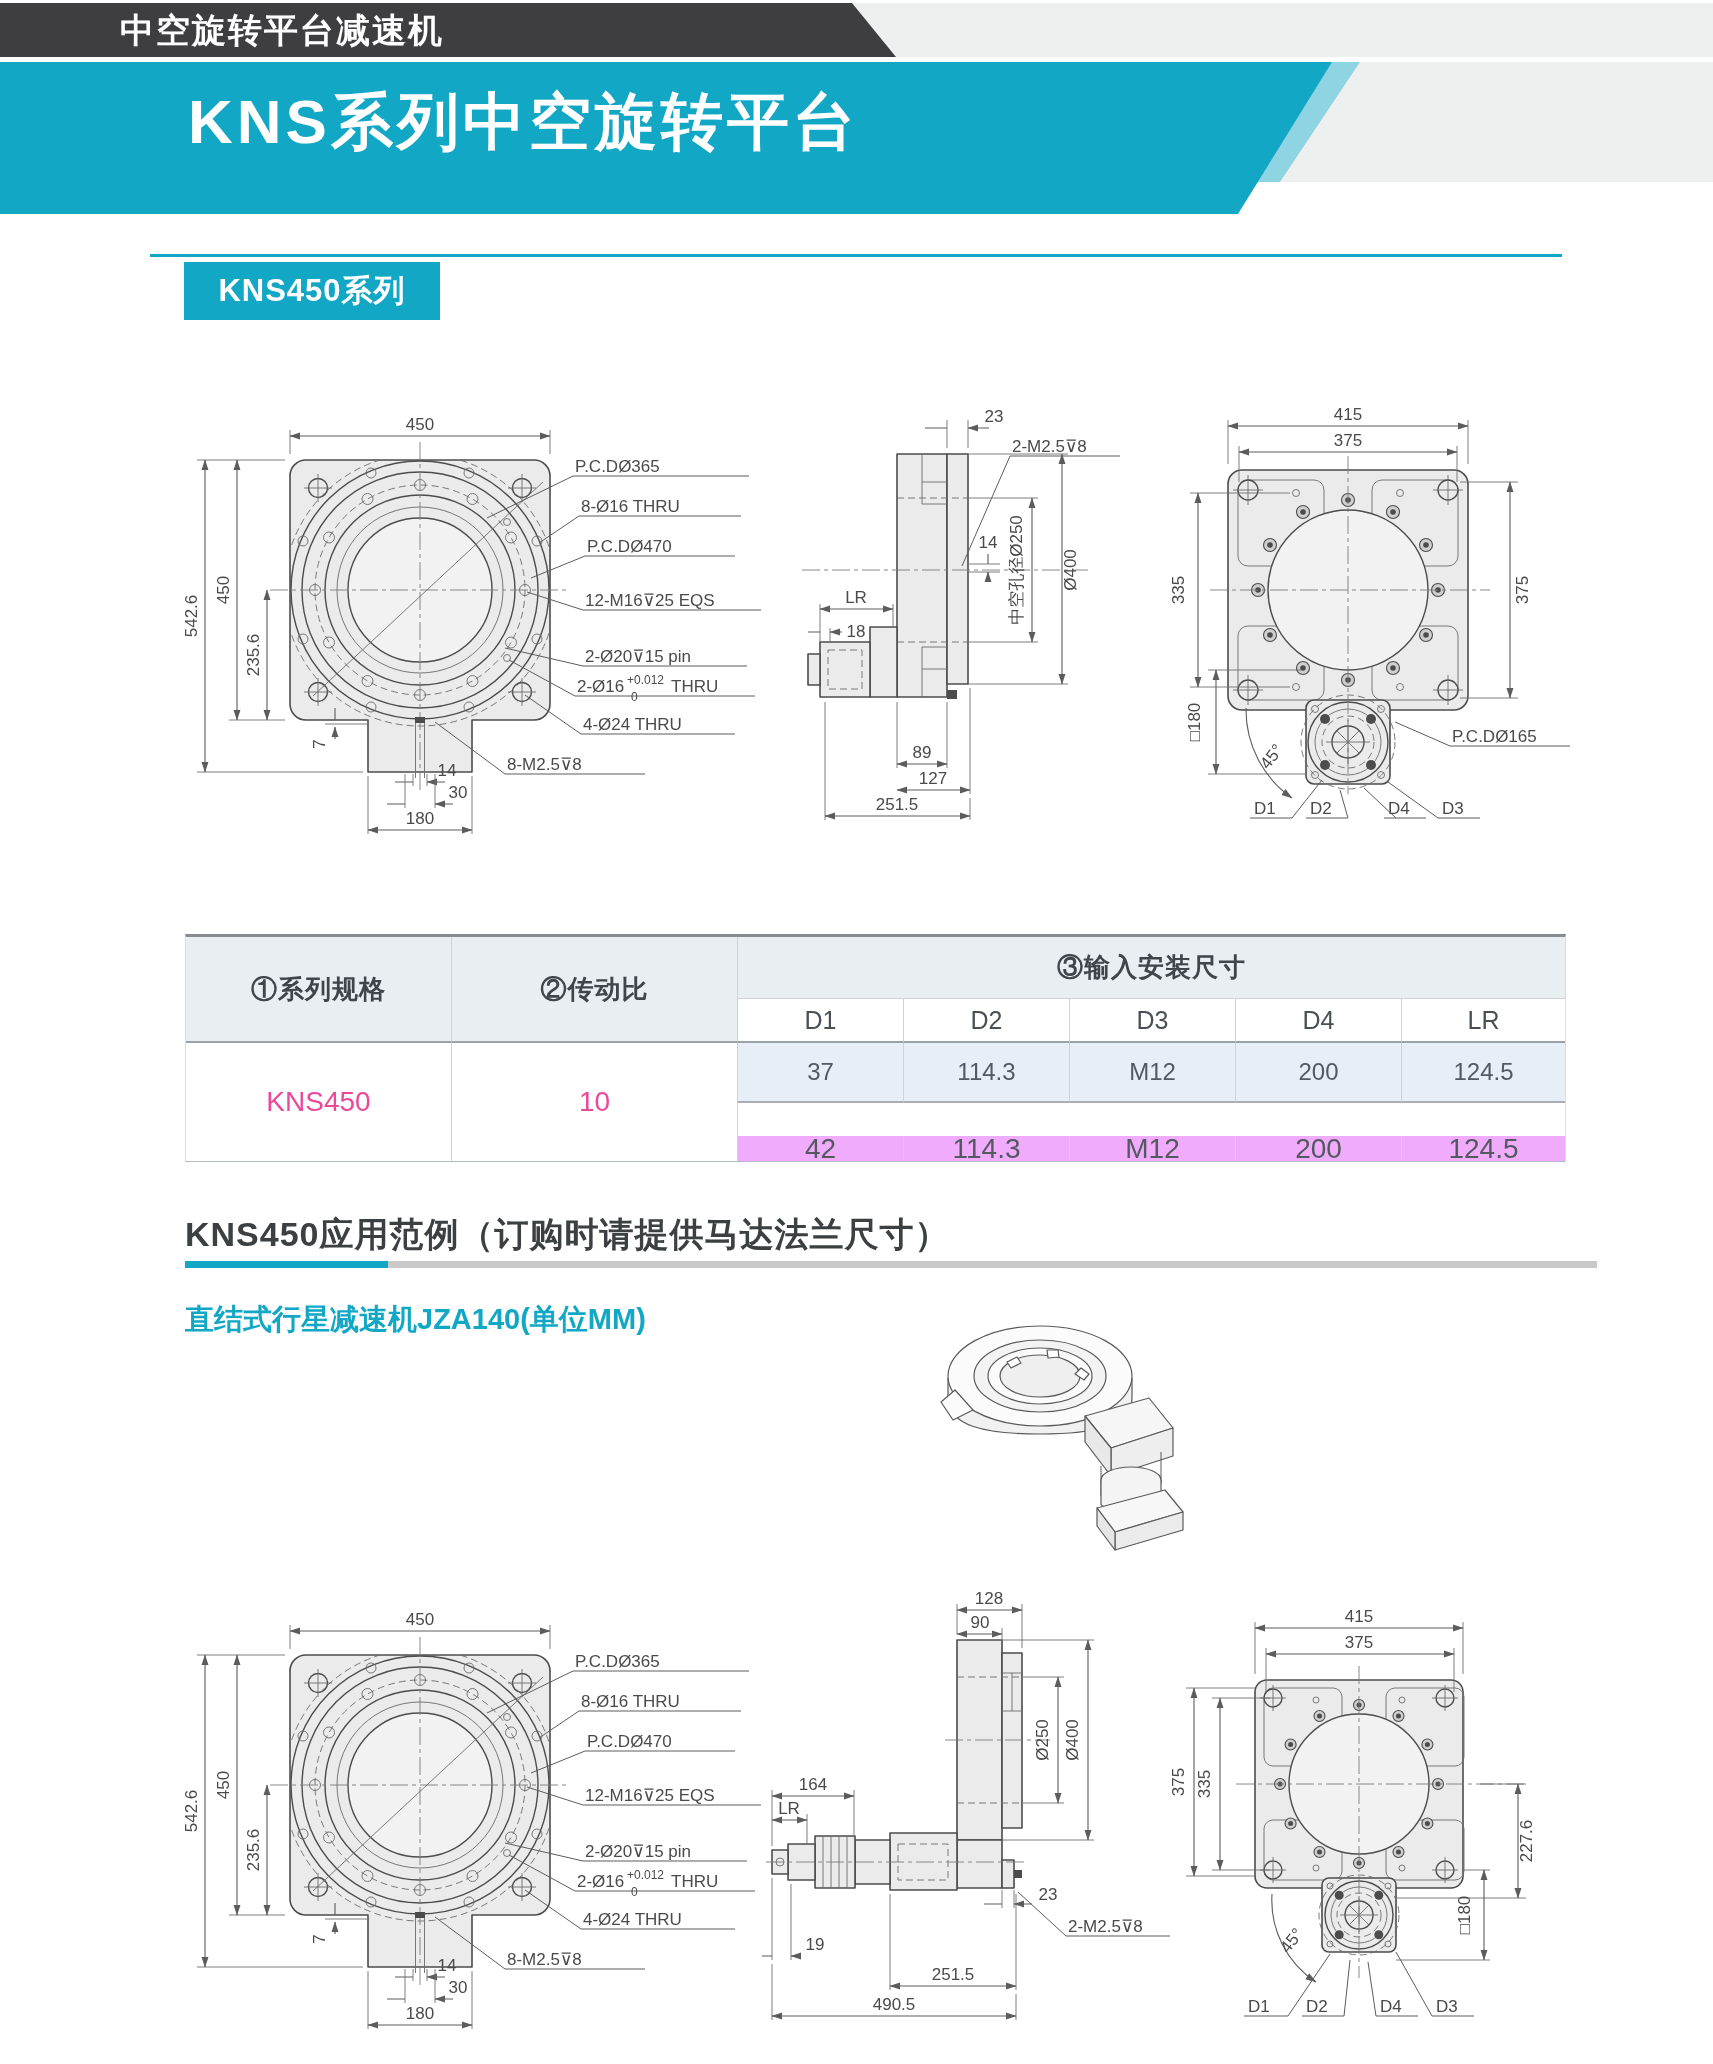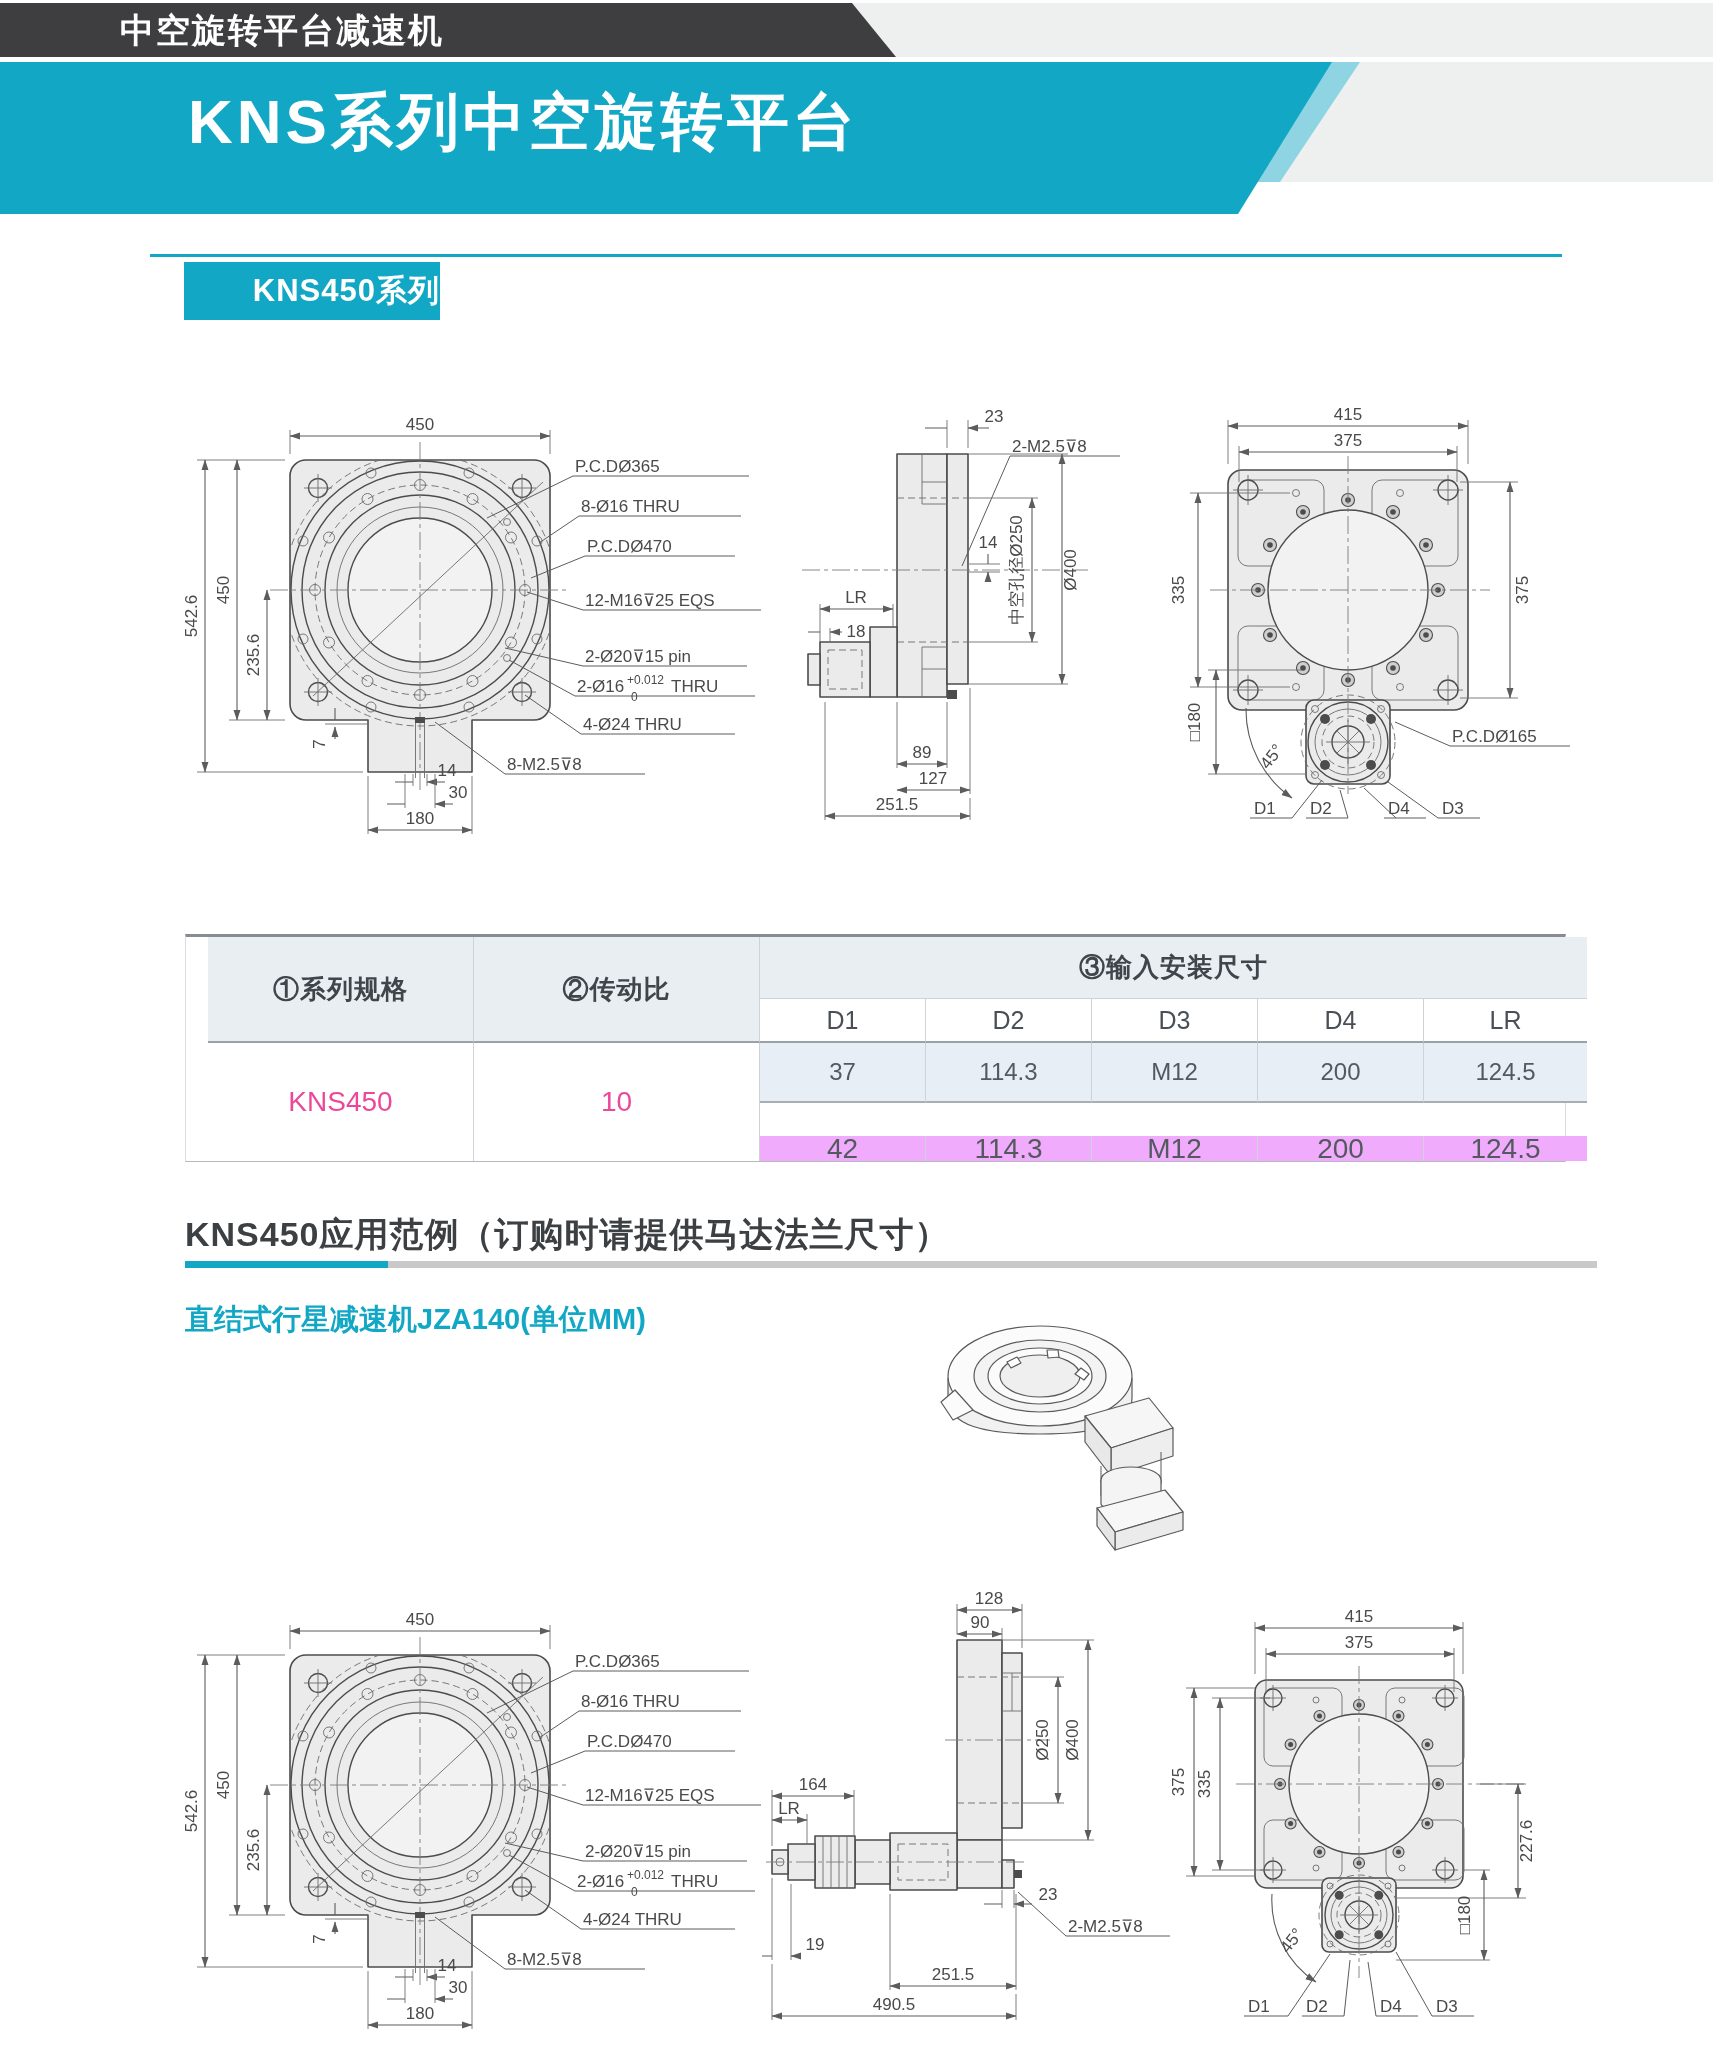--- a/index.html
+++ b/index.html
@@ -17,34 +17,34 @@
   .banner-accent{position:absolute;left:1240px;top:62px;width:120px;height:120px;background:#8fd4e2;
            clip-path:polygon(80px 0,120px 0,40px 100%,0 100%);}
   .banner{position:absolute;left:0;top:62px;width:1332px;height:152px;background:#12a7c4;
            clip-path:polygon(0 0,100% 0,calc(100% - 94px) 100%,0 100%);
            color:#fff;font-size:62px;font-weight:bold;line-height:120px;letter-spacing:4px;}
   .banner span{padding-left:188px;}
 
   
   .sec1-rule{position:absolute;left:150px;top:254px;width:1412px;height:3px;background:#12a7c4;}
   .sec1-badge{position:absolute;left:184px;top:262px;width:256px;height:58px;background:#12a7c4;
-              color:#fff;font-size:31px;font-weight:bold;text-align:right;line-height:58px;letter-spacing:1px;}
+              color:#fff;font-size:31px;font-weight:bold;text-align:center;line-height:58px;letter-spacing:1px;}
   .sec1-title{position:absolute;left:458px;top:262px;height:58px;line-height:58px;
               color:#12a7c4;font-size:31px;font-weight:bold;letter-spacing:2px;}
   .sec2-title{position:absolute;left:185px;top:1212px;font-size:34px;font-weight:bold;color:#3c4043;letter-spacing:1px;}
   .sec2-rule{position:absolute;left:185px;top:1261px;width:1412px;height:7px;background:#c9c9c9;}
   .sec2-rule-teal{position:absolute;left:0;top:0;width:203px;height:7px;background:#12a7c4;}
   .sec2-sub{position:absolute;left:185px;top:1300px;font-size:29px;font-weight:bold;color:#12a7c4;}
 
   
   .tbl{position:absolute;left:185px;top:934px;width:1381px;}
   .tg{display:grid;grid-template-columns:266px 286px 166px 166px 166px 166px 163px;
       grid-template-rows:62px 44px 60px 58px;
       border-top:3px solid #868c92;border-left:1px solid #d8dde1;border-right:1px solid #d8dde1;
-      border-bottom:1px solid #b4bac0;padding-left:22px;}
+      border-bottom:1px solid #b4bac0;}
   .c{display:flex;align-items:center;justify-content:center;border-right:1px solid #cdd3d9;}
   .lc{border-right:none;}
   .hc{background:#e9eef3;font-size:26px;font-weight:bold;color:#3f454b;letter-spacing:1px;}
   .h12{grid-row:1/3;border-bottom:2px solid #9aa1a7;}
   .h37{grid-column:3/8;grid-row:1;border-bottom:1px solid #cdd3d9;border-right:none;}
   .sub{grid-row:2;background:#fff;font-size:25px;color:#494f55;border-bottom:2px solid #9aa1a7;}
   .bspan{grid-row:3/5;background:#fff;font-size:28px;color:#ec4899;}
   .v1{grid-row:3;background:#e7eef5;font-size:24px;color:#53595e;border-bottom:2px solid #a8aeb4;}
   .v2{grid-row:4;background:#f0abfc;font-size:28px;color:#53595e;margin-top:33px;}
 

